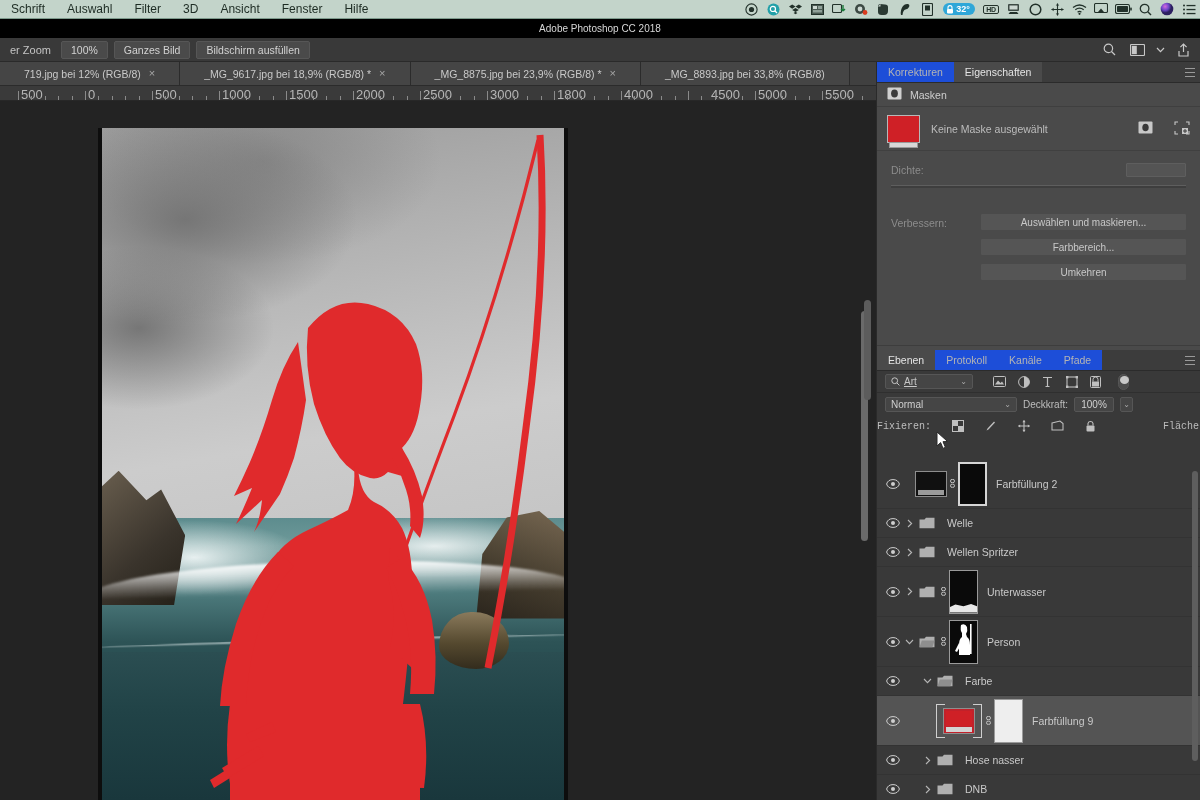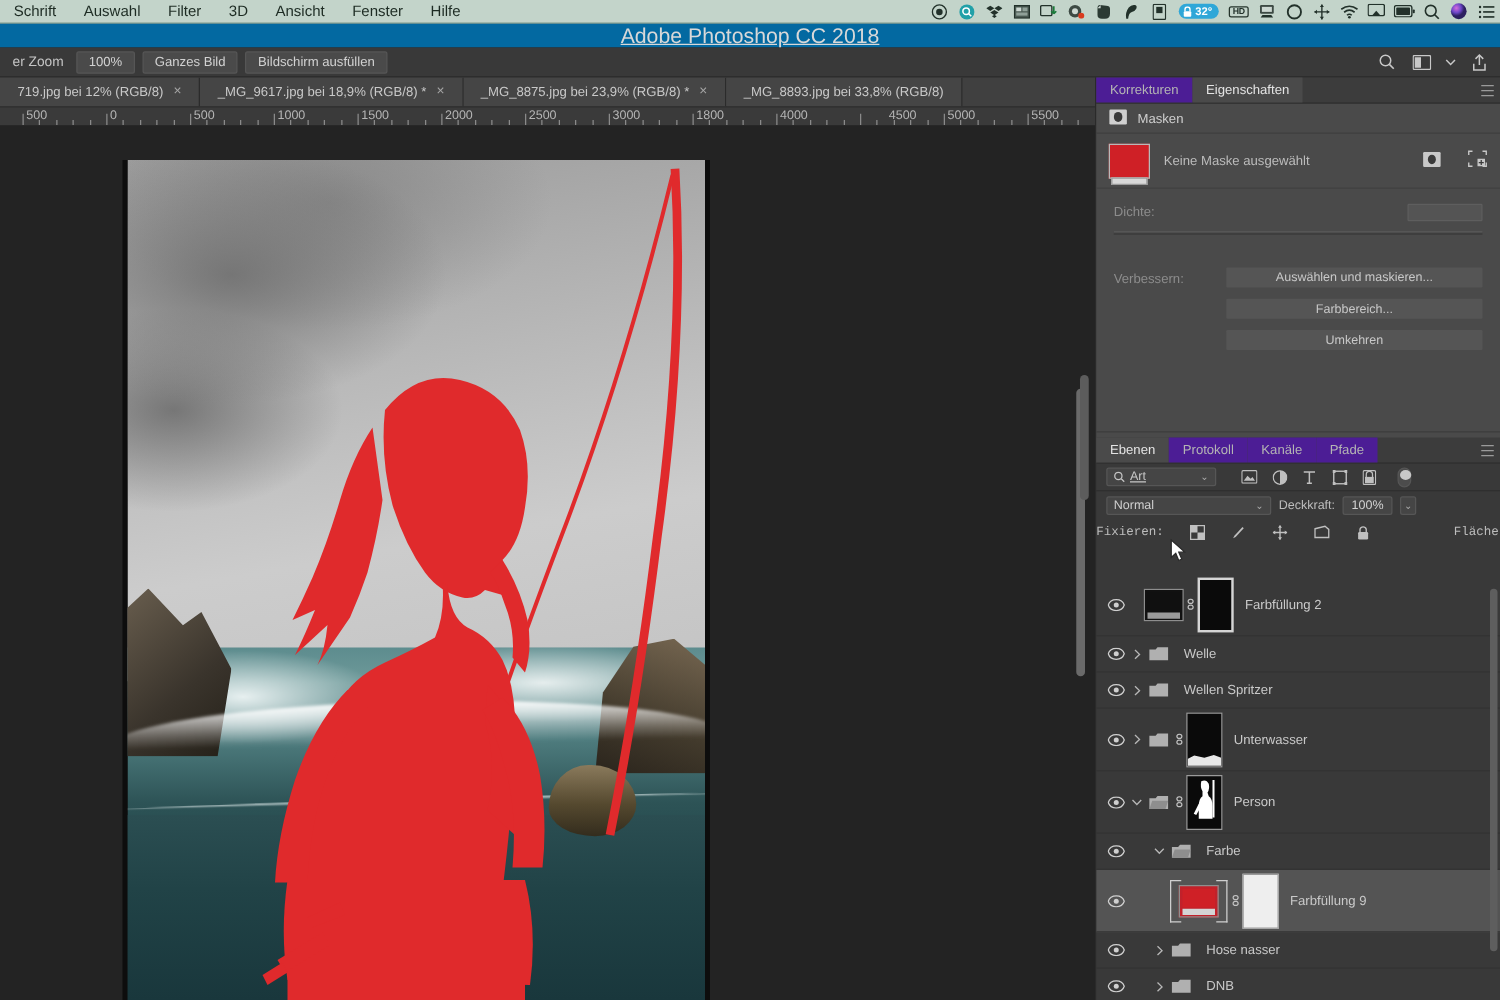--- a/index.html
+++ b/index.html
@@ -33,22 +33,22 @@
     font-weight:bold;
   }
   .hdbadge{
     border:1px solid #24332b; font-size:7px; padding:0 2px;
     border-radius:2px; font-weight:bold; letter-spacing:-.3px;
   }
 
   
   #titlebar{
     position:absolute; left:0; top:19px; width:1200px; height:19px;
-    background:#0369a1; display:flex; align-items:center;
-    justify-content:center; color:#d8d8d8; font-size:17px;text-decoration:underline;
+    background:#000000; display:flex; align-items:center;
+    justify-content:center; color:#d8d8d8; font-size:10px;
   }
 
   
   #optionsbar{
     position:absolute; left:0; top:38px; width:1200px; height:24px;
     background:#393939; border-bottom:1px solid #2a2a2a;
     display:flex; align-items:center; padding:0 6px; gap:6px;
   }
   #optionsbar .olabel{color:#c4c4c4; font-size:11px; padding:0 4px;}
   #optionsbar .obtn{
@@ -61,34 +61,34 @@
     color:#c8c8c8;
   }
 
   
   #tabbar{
     position:absolute; left:0; top:62px; width:876px; height:24px;
     background:#404040; display:flex; align-items:stretch;
     border-bottom:1px solid #2b2b2b; overflow:hidden;
   }
   .doctab{
-    display:flex; align-items:center; gap:8px; padding:0 14px;
+    display:flex; align-items:center; gap:8px; padding:0 24px;
     background:#454545; border-right:1px solid #2b2b2b;
     color:#c9c9c9; font-size:10.5px; white-space:nowrap;
   }
   .doctab.active{background:#454545;}
   .doctab .tclose{color:#a6a6a6; font-size:11px; line-height:1;}
 
   
   #ruler{
     position:absolute; left:0; top:86px; width:876px; height:15px;
     background:#3a3a3a; border-bottom:1px solid #272727; overflow:hidden;
   }
   .rtick{position:absolute; bottom:0; width:1px; background:#8a8a8a;}
-  .rlabel{position:absolute; top:1px; color:#b5b5b5; font-size:10px;
+  .rlabel{position:absolute; top:1px; color:#b5b5b5; font-size:13px;
           font-family:"Liberation Sans",sans-serif; white-space:nowrap;}
 
   
   #workspace{
     position:absolute; left:0; top:101px; width:876px; height:699px;
     background:#232323; overflow:hidden;
   }
   #canvasframe{
     position:absolute; left:98px; top:27px; width:470px; height:672px;
     background:#0d0d0d; padding:0 0 0 0;
@@ -158,21 +158,21 @@
   #rightcol{
     position:absolute; right:0; top:62px; width:324px; height:738px;
     background:#333333; border-left:1px solid #2a2a2a;
   }
   .ptabs{
     height:21px; background:#3c3c3c; display:flex; align-items:stretch;
     border-bottom:1px solid #2b2b2b; position:relative;
   }
   .ptab{
     padding:0 11px; display:flex; align-items:center; font-size:10.5px;
-    color:#b4b4b4; background:#4c1d95;
+    color:#b4b4b4; background:#1d4ed8;
   }
   .ptab.active{background:#4a4a4a; color:#e4e4e4;}
   .pmenu{
     position:absolute; right:5px; top:6px; width:10px; height:9px;
     display:flex; flex-direction:column; justify-content:space-between;
   }
   .pmenu i{display:block; height:1px; background:#9a9a9a;}
 
   #propsbody{background:#4a4a4a; height:288px; position:relative; padding:0;}
   .maskhdr{

